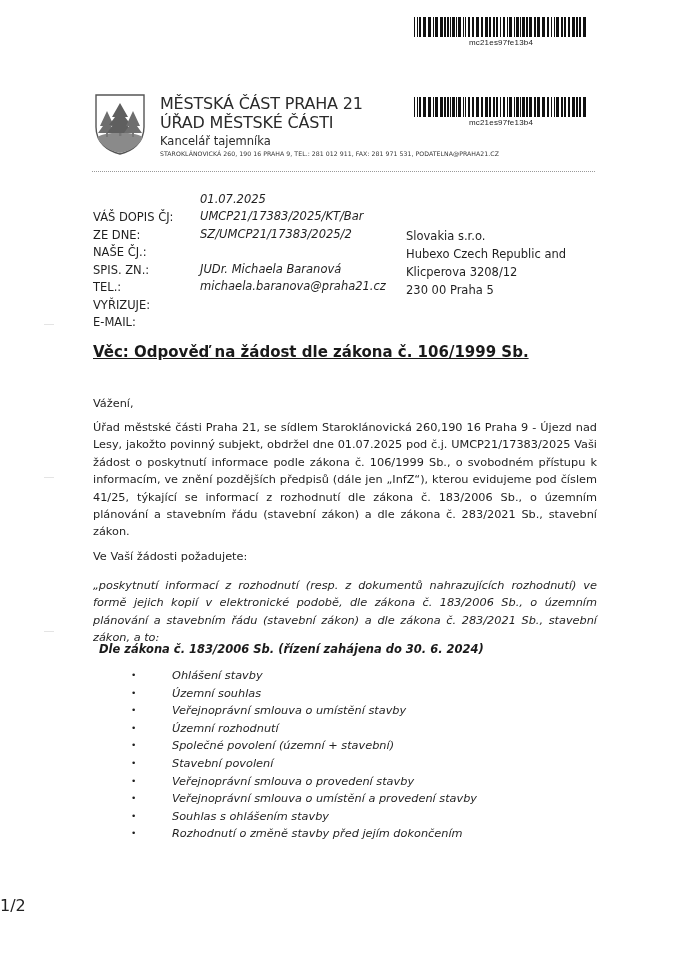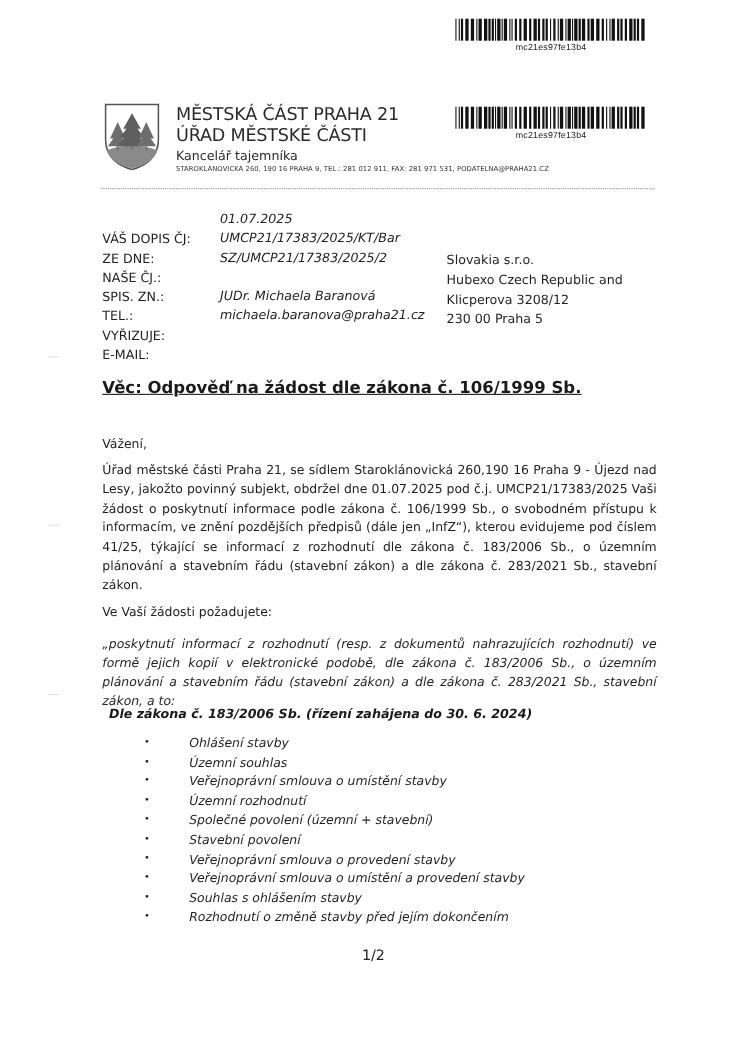--- a/index.html
+++ b/index.html
@@ -46,21 +46,21 @@
   .greeting { top: 395px; }
   .para1 { top: 419px; }
   .para2 { top: 548px; }
   .quote { top: 577px; font-style: italic; }
   .section-head {
     left: 99px; top: 642px; font-size: 11.5px; font-weight: bold; font-style: italic; color: #1a1a1a;
   }
   .bullets { left: 128px; top: 667px; font-size: 11.3px; line-height: 17.6px; font-style: italic; color: #1f1f1f; }
   .bullet-row { display: flex; height: 17.6px; }
   .bullet-dot { width: 44px; font-style: normal; font-size: 9px; padding-left: 3px; box-sizing: border-box; line-height: 17.6px; }
-  .page-num { left: 0; width: 679px; top: 862px; text-align: center; font-size: 13px; color: #222; }
+  .page-num { left: 0; width: 679px; top: 896px; text-align: left; font-size: 16px; color: #222; }
   .margin-mark { background: #e4e4e4; height: 1px; }
 </style>
 </head>
 <body>
 
 <div class="abs" style="left:414px; top:17px; width:174px;">
   <div class="barcode" id="bc1">
       <span style="width: 1px; margin-right: 2px;"></span>
       <span style="width: 1px; margin-right: 1px;"></span>
       <span style="width: 2px; margin-right: 2px;"></span>

